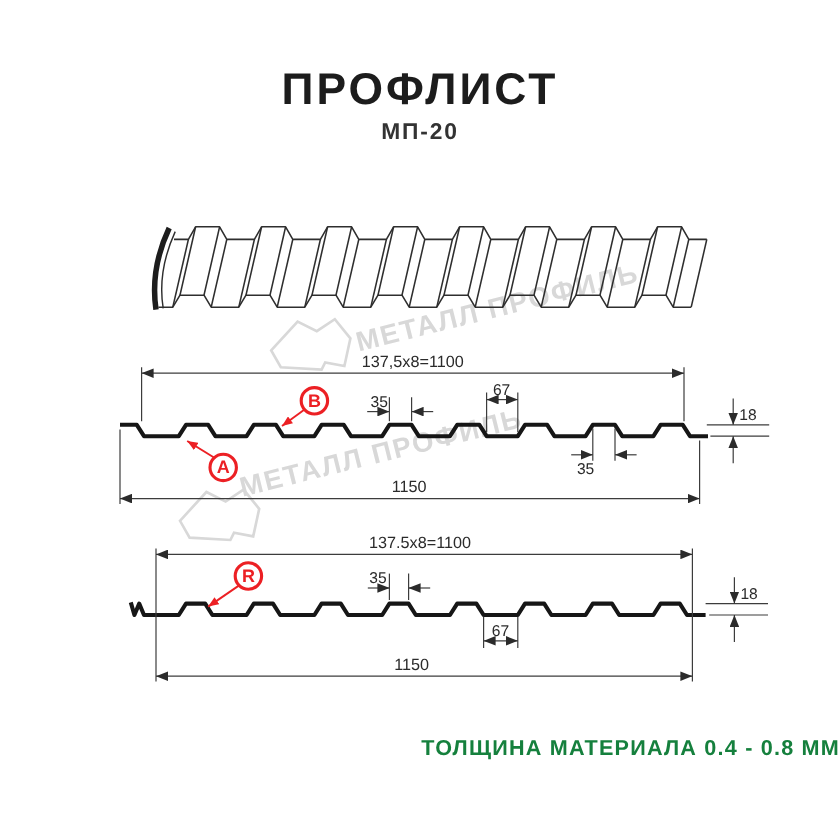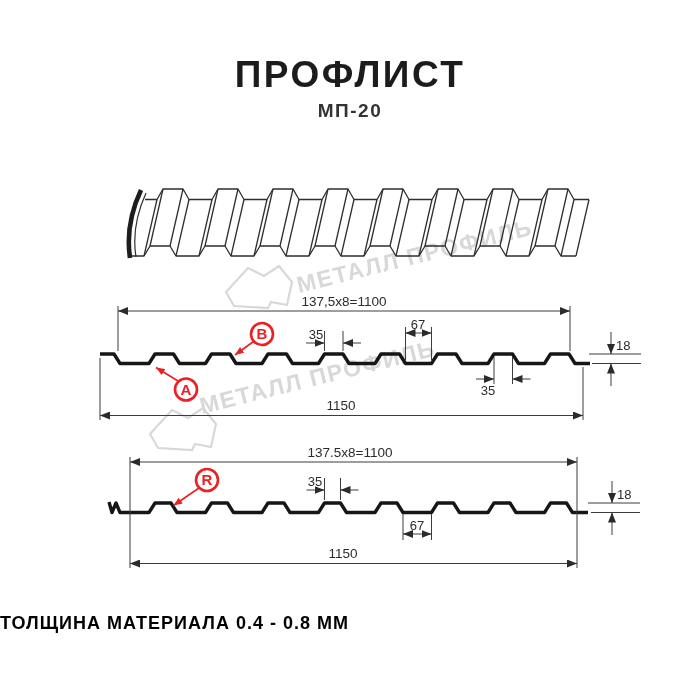--- a/index.html
+++ b/index.html
@@ -3,22 +3,22 @@
 <meta charset="utf-8">
 <style>
   html,body{margin:0;padding:0;}
   body{width:700px;height:700px;background:#ffffff;position:relative;overflow:hidden;
        font-family:"Liberation Sans", sans-serif;}
   .stage{position:absolute;left:0;top:0;width:700px;height:700px;padding-left:16px;}
   .title{position:absolute;left:0;top:54px;width:700px;text-align:center;
          font-size:37px;font-weight:800;letter-spacing:2.5px;color:#1c1c1c;}
   .subtitle{position:absolute;left:0;top:100px;width:700px;text-align:center;
          font-size:19px;font-weight:700;letter-spacing:1.5px;color:#333;}
-  .footer{position:absolute;left:0;top:613px;width:700px;text-align:left;
-         font-size:18px;font-weight:600;letter-spacing:1px;color:#000000;}
+  .footer{position:absolute;left:0;top:613px;width:700px;text-align:right;
+         font-size:18px;font-weight:600;letter-spacing:1px;color:#15803d;}
   svg{position:absolute;left:0;top:0;}
   text.dim{font-family:"Liberation Sans",sans-serif;font-size:13px;fill:#2b2b2b;}
   text.dim-big{font-family:"Liberation Sans",sans-serif;font-size:13.5px;fill:#2b2b2b;}
   text.redlbl{font-family:"Liberation Sans",sans-serif;font-size:15px;font-weight:700;}
   text.wm{font-family:"Liberation Sans",sans-serif;font-size:23px;font-weight:700;
           letter-spacing:1.5px;}
   .thin{stroke:#3c3c3c;stroke-width:1;fill:none;}
   .profile{stroke:#161616;stroke-width:3.4;fill:none;stroke-linejoin:round;}
   .p3d{stroke:#2e2e2e;stroke-width:1.3;fill:none;stroke-linejoin:round;}
 </style>

